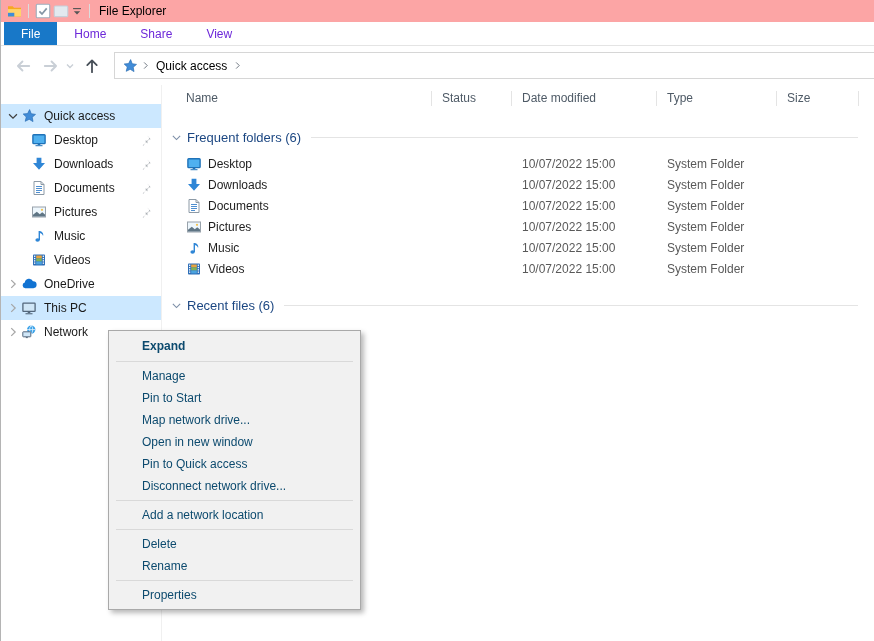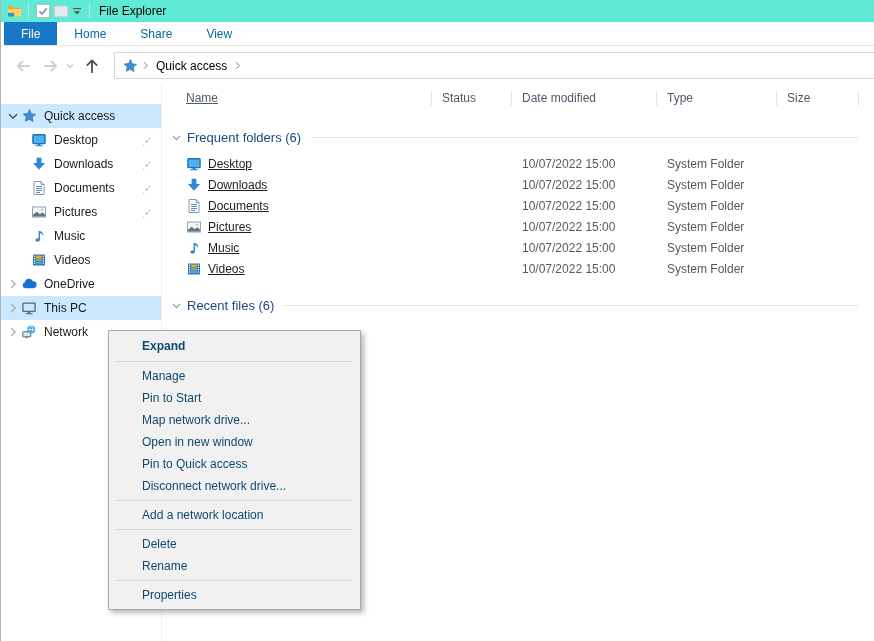--- a/index.html
+++ b/index.html
@@ -1,28 +1,28 @@
 <!DOCTYPE html>
 <html style="--accent: #1878c8; --selection: #cce8ff; --group: #1c4782;"><head>
 <meta charset="utf-8">
 <style>
   * { margin:0; padding:0; box-sizing:border-box; }
   html,body { width:874px; height:641px; background:#fff; overflow:hidden;
     font-family:"Liberation Sans","DejaVu Sans",sans-serif; font-size:12px; color:#1a1a1a; }
   .window { position:relative; width:874px; height:641px; background:#fff; border-left:1px solid #b4b4b4; overflow:hidden; }
 
   
-  .titlebar { height:22px; display:flex; align-items:center; padding-left:5px; background:#5eead4; }
+  .titlebar { height:22px; display:flex; align-items:center; padding-left:5px; background:#fca5a5; }
   .titlebar .sep { width:1px; height:14px; background:#dcdcdc; margin:0 5px; }
   .qat-btn { width:18px; height:18px; display:flex; align-items:center; justify-content:center; }
   .app-title { margin-left:4px; font-size:12px; color:#000; }
 
   
   .tabbar { height:24px; display:flex; align-items:stretch; border-bottom:1px solid #e4e4e4; padding-left:3px; }
-  .tab { display:flex; align-items:center; padding:0 17px; color:#0369a1; cursor:default; }
+  .tab { display:flex; align-items:center; padding:0 17px; color:#6d28d9; cursor:default; }
   .tab.active { background:var(--accent); color:#fff; }
 
   
   .navbar { height:38px; position:relative; background:#fff; }
   .nav-btn { position:absolute; top:11px; width:18px; height:18px; display:flex; align-items:center; justify-content:center; }
   .nav-back { left:13px; } .nav-fwd { left:41px; } .nav-hist { left:63px; width:12px; } .nav-up { left:82px; }
   .addressbox { position:absolute; left:113px; right:0; top:6px; height:27px; border:1px solid #d6d6d6; border-right:none;
     display:flex; align-items:center; padding-left:7px; background:#fff; }
   .addressbox .crumb { padding:0 3px; color:#000; }
 
@@ -39,21 +39,21 @@
   .side-chevron { width:16px; height:14px; display:flex; align-items:center; justify-content:center; flex:none; }
   .side-chevron.empty { visibility:hidden; }
   .side-icon { width:16px; height:16px; margin-right:7px; flex:none; }
   .side-label { white-space:nowrap; }
   .side-pin { width:13px; height:13px; margin-left:auto; margin-right:9px; flex:none; opacity:.85; }
 
   
   .colheaders { display:flex; height:26px; align-items:center; color:#4e5a66; }
   .colheaders .col { height:100%; display:flex; align-items:center; position:relative; padding-left:10px; }
   .colheaders .col::after { content:""; position:absolute; right:0; top:6px; height:15px; width:1px; background:#e4e4e4; }
-  .c-name  { width:270px; padding-left:24px !important;text-decoration:underline; }
+  .c-name  { width:270px; padding-left:24px !important; }
   .c-status{ width:80px; } .c-date { width:145px; } .c-type { width:120px; } .c-size { width:82px; }
 
   
   .group-header { display:flex; align-items:center; height:20px; margin:16px 8px 6px 8px; }
   .group-chevron { width:13px; height:13px; margin-right:4px; flex:none; }
   .group-label { color:var(--group); font-size:13px; white-space:nowrap; }
   .group-rule { flex:1; border-top:1px solid #e4e4e4; margin-left:10px; margin-right:8px; }
 
   
   .filerow { display:flex; height:21px; align-items:center; }

